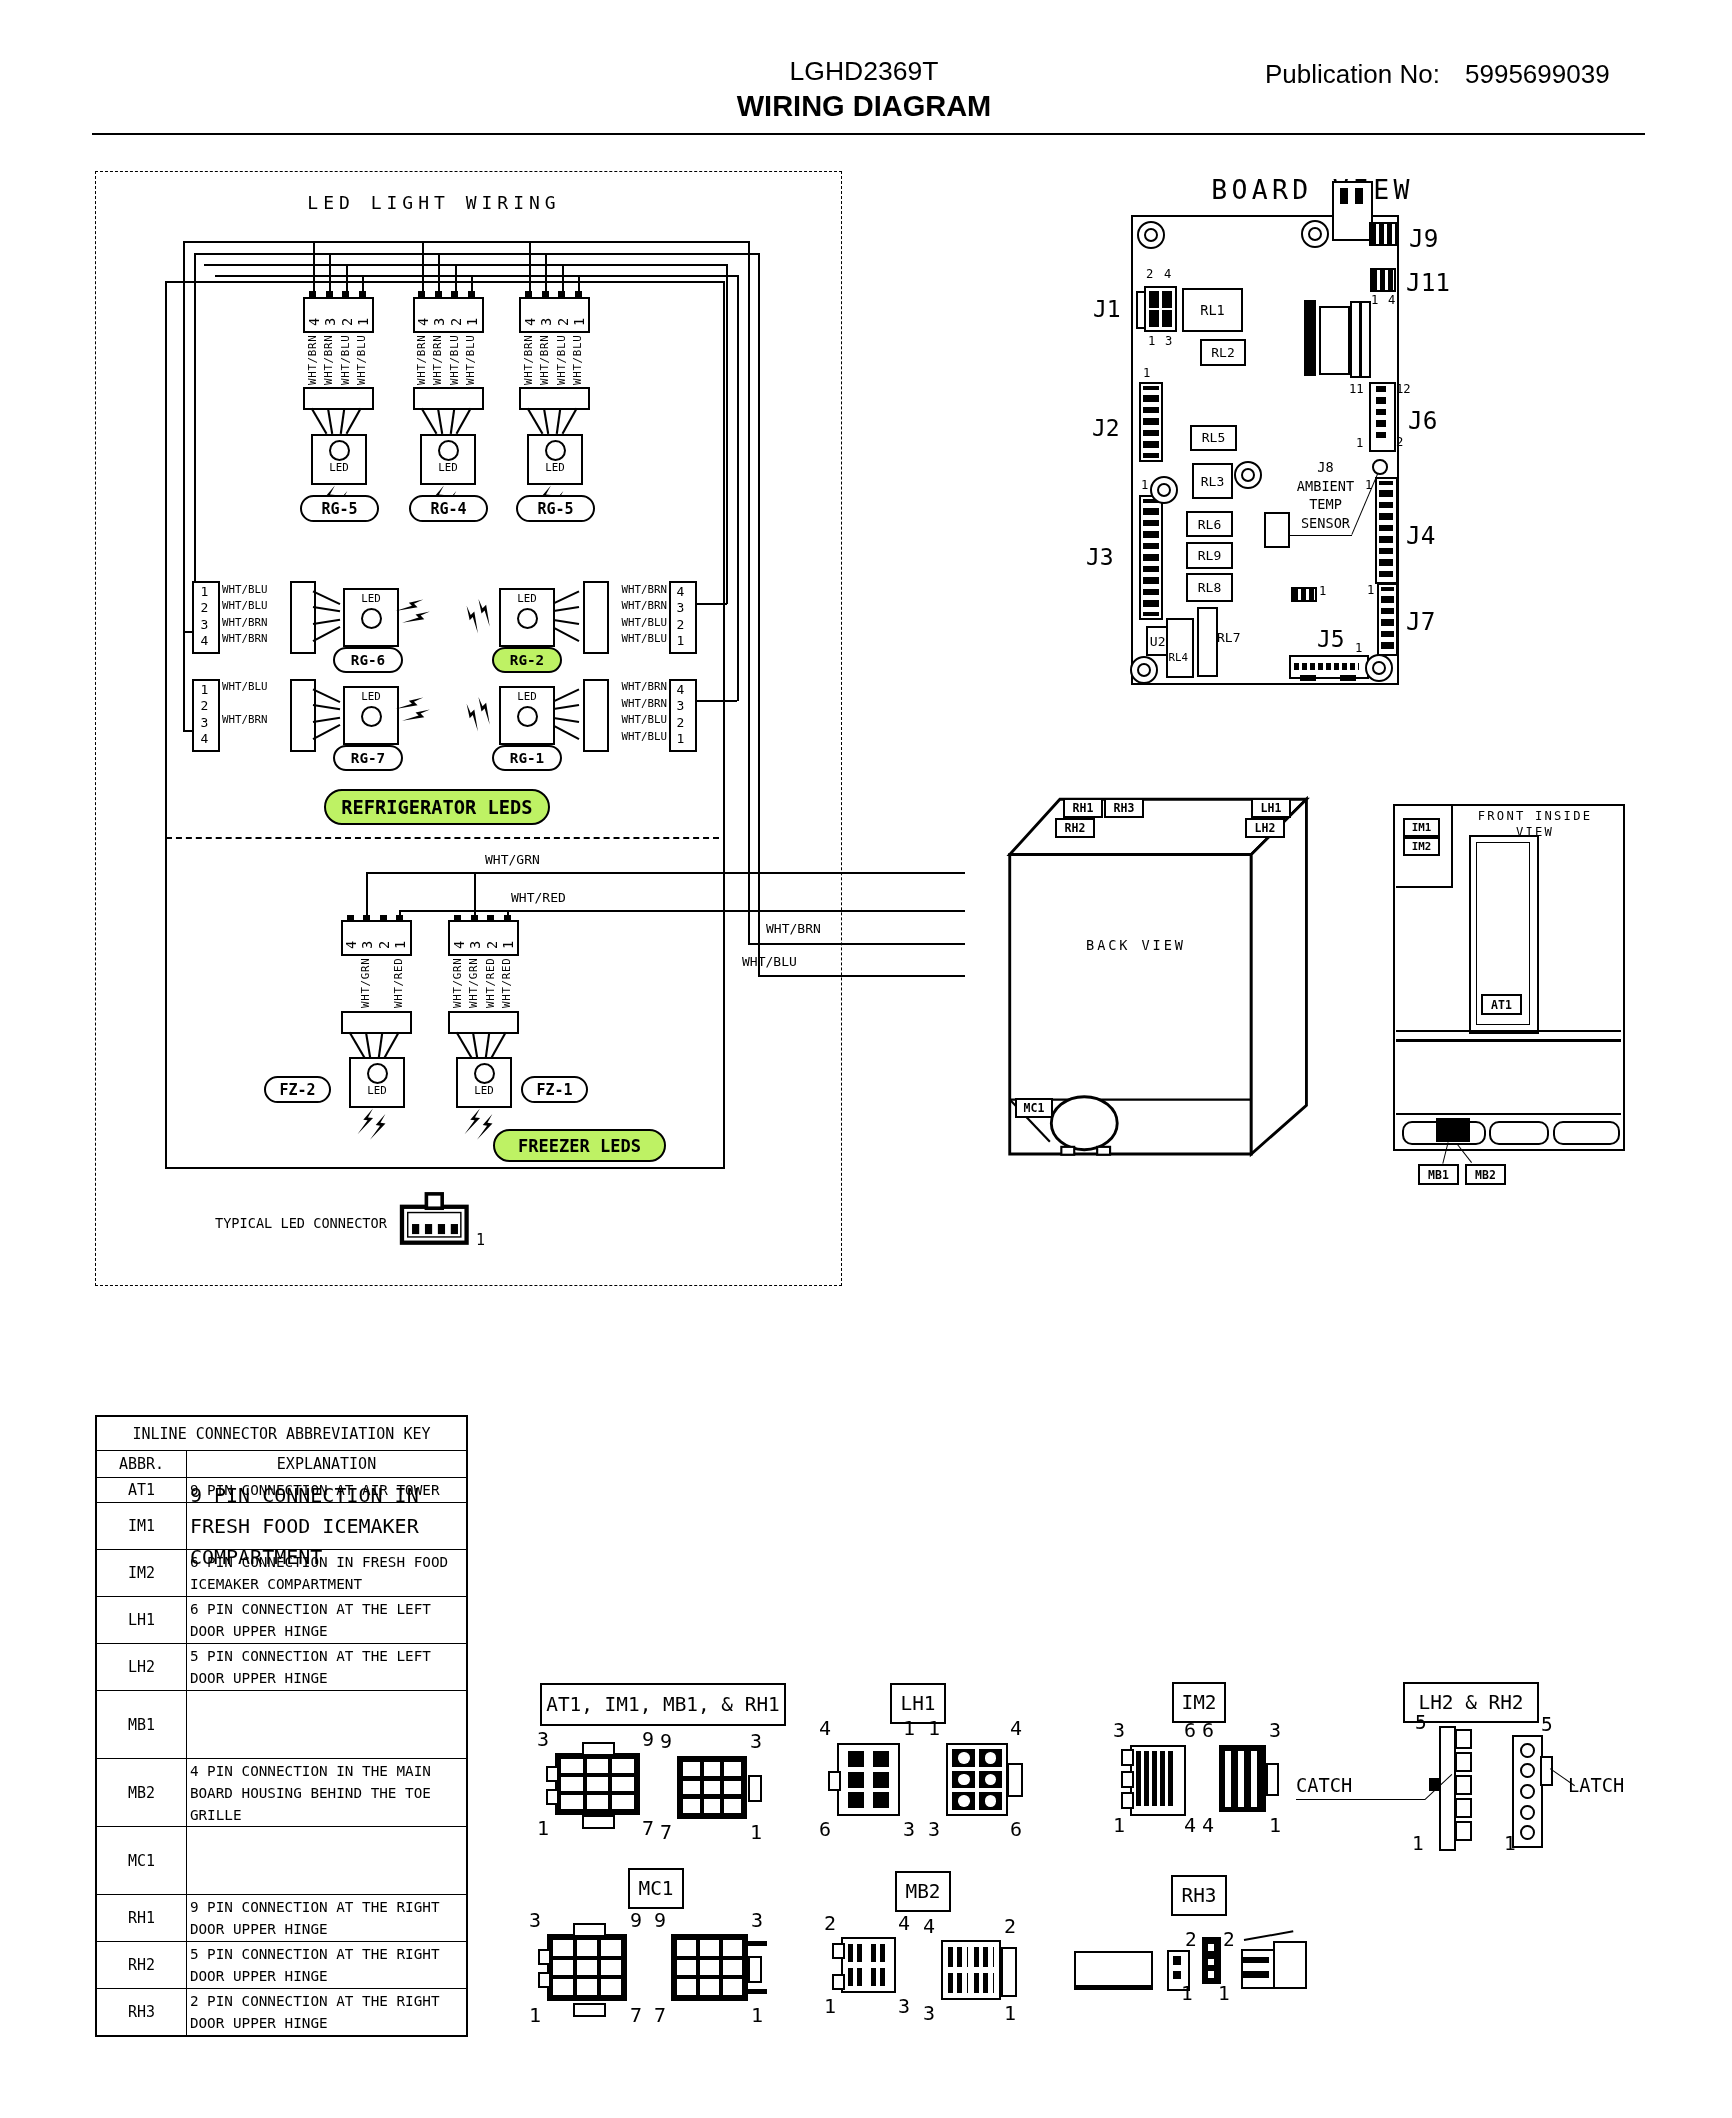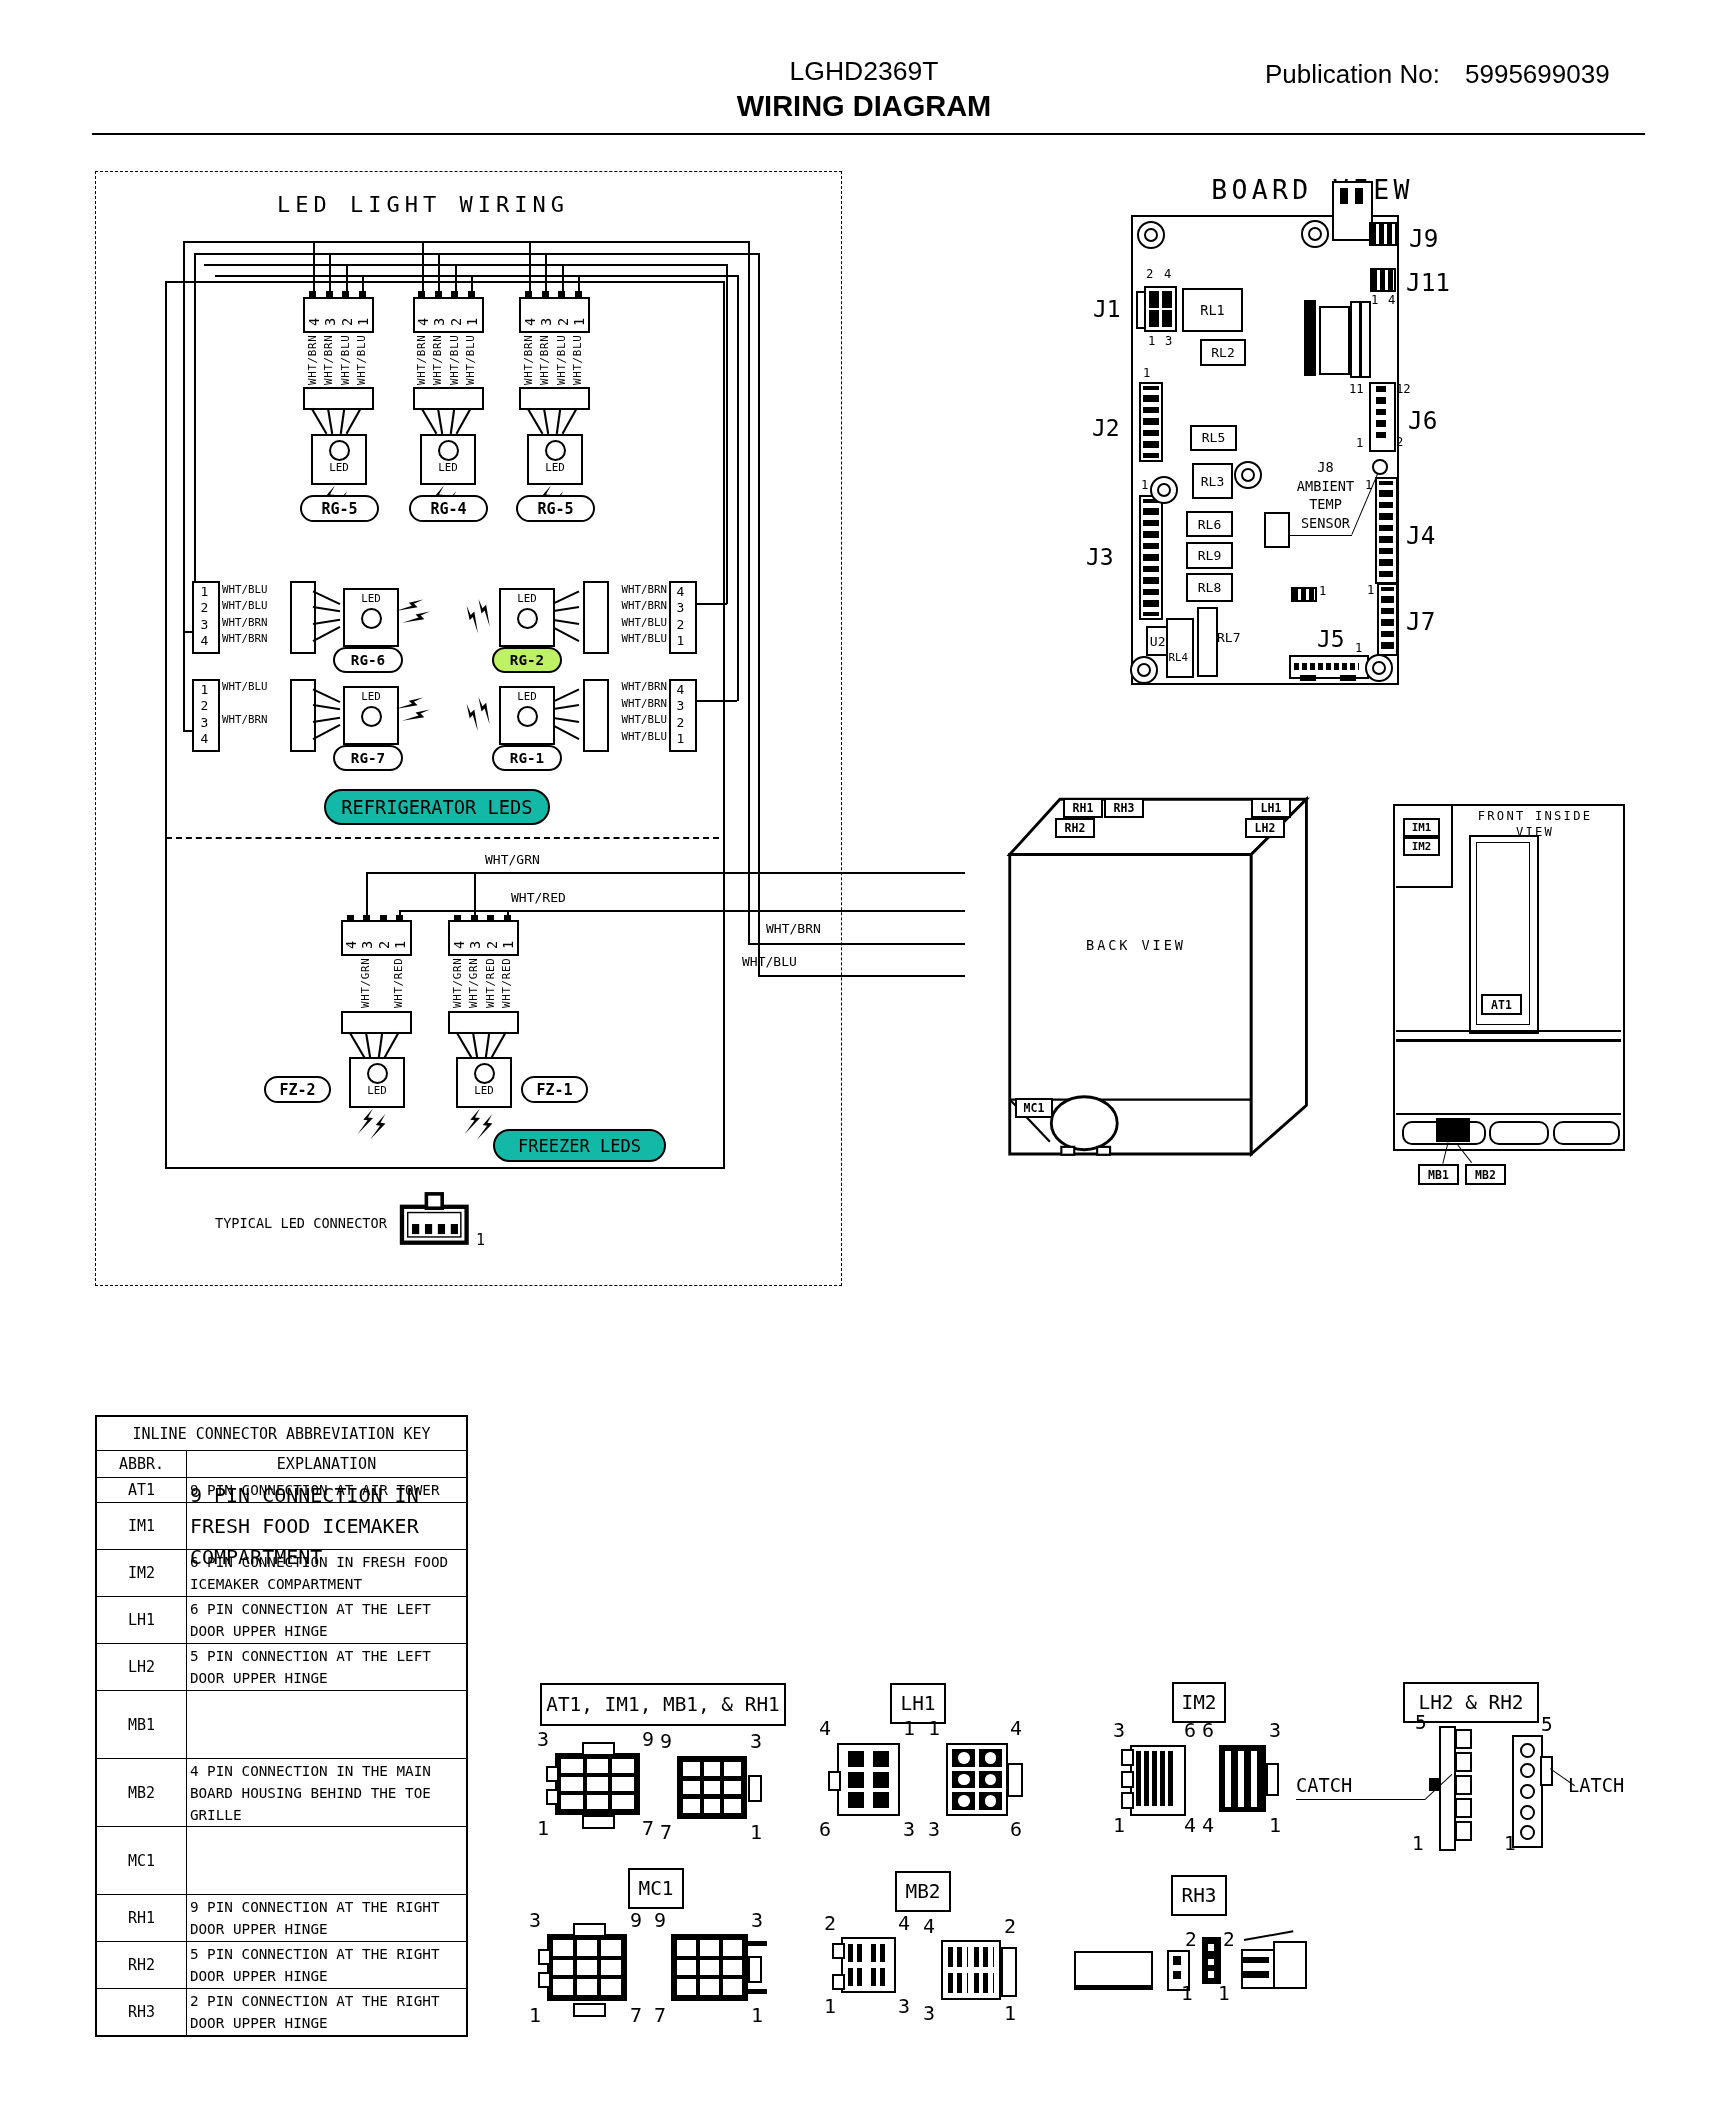--- a/index.html
+++ b/index.html
@@ -3,21 +3,21 @@
 <meta charset="utf-8">
 <style>
   html,body{margin:0;padding:0;background:#fff}
   body{width:1733px;height:2119px;position:relative;font-family:"DejaVu Sans Mono",monospace;color:#000}
   #root{position:absolute;left:0;top:0;width:1733px;height:2119px}
   .abs{position:absolute}
   .hw{position:absolute;height:2.2px;background:#000}
   .b3{border:2.2px solid #000;background:#fff}
   .b4{border:2.9px solid #000;background:#fff}
   .cc{display:flex;align-items:center;justify-content:center;text-align:center}
-  .oval{position:absolute;border:2.2px solid #000;border-radius:717px;background:#14b8a6;display:flex;align-items:center;justify-content:center;font-weight:normal}
+  .oval{position:absolute;border:2.2px solid #000;border-radius:717px;background:#bef264;display:flex;align-items:center;justify-content:center;font-weight:bold}
   .vtext{writing-mode:vertical-rl;transform:rotate(180deg);letter-spacing:0.7px}
   .sans{font-family:"Liberation Sans",sans-serif}
   .pinlab{position:absolute;font-size:19.4px;line-height:1}
   .g9{position:absolute;background:#000;border:2.9px solid #000;display:grid;grid-template-columns:repeat(3,1fr);grid-template-rows:repeat(3,1fr);gap:4.3px;padding:4.3px;box-sizing:border-box}
   .g9 i{background:#fff;display:block}
   .g6sq{position:absolute;border:2.9px solid #000;background:#fff;display:grid;grid-template-columns:repeat(2,1fr);grid-template-rows:repeat(3,1fr);gap:4.3px;padding:5.7px;box-sizing:border-box}
   .g6sq i{background:#000;width:16px;height:16px;margin:auto}
   .g6rnd{position:absolute;border:2.9px solid #000;background:#fff;display:grid;grid-template-columns:repeat(2,1fr);grid-template-rows:repeat(3,1fr);gap:3.6px;padding:4.3px;box-sizing:border-box}
   .g6rnd i{background:#000;display:flex;align-items:center;justify-content:center}
   .g6rnd i::after{content:"";width:11.5px;height:11.5px;border-radius:50%;background:#fff}
@@ -32,21 +32,21 @@
 
 <div id="root">
 
   <div class="abs sans cc" style="left:717px;top:56px;width:294px;font-size:26.5px">LGHD2369T</div>
   <div class="abs sans cc" style="left:717px;top:90px;width:294px;font-size:29px;font-weight:bold">WIRING DIAGRAM</div>
   <div class="abs sans" style="left:1265px;top:59px;font-size:26px">Publication No:</div>
   <div class="abs sans" style="left:1465px;top:59px;font-size:26px">5995699039</div>
   <div class="hw" style="left:92px;top:133px;width:1553px"></div>
 
   <div class="abs" style="left:95px;top:171px;width:745px;height:1113px;border:1.4px dashed #000"></div>
-  <div class="abs cc" style="left:258px;top:192px;width:330px;font-size:22px;letter-spacing:5px">LED LIGHT WIRING</div>
+  <div class="abs cc" style="left:269px;top:192px;width:330px;font-size:18px;letter-spacing:5px">LED LIGHT WIRING</div>
   <div class="abs" style="left:165px;top:281px;width:556px;height:884px;border:2.2px solid #000"></div>
   <div class="abs" style="left:166px;top:837px;width:553px;border-top:2.2px dashed #000"></div>
 
   <div class="oval" style="left:324px;top:789px;width:222px;height:32px;font-size:18.7px">REFRIGERATOR LEDS</div>
   <div class="oval" style="left:493px;top:1129px;width:169px;height:29px;font-size:17px">FREEZER LEDS</div>
 
   <div class="abs" style="left:485px;top:852px;font-size:13px">WHT/GRN</div>
   <div class="abs" style="left:511px;top:890px;font-size:13px">WHT/RED</div>
   <div class="abs" style="left:766px;top:921px;font-size:13px">WHT/BRN</div>
   <div class="abs" style="left:742px;top:954px;font-size:13px">WHT/BLU</div>

